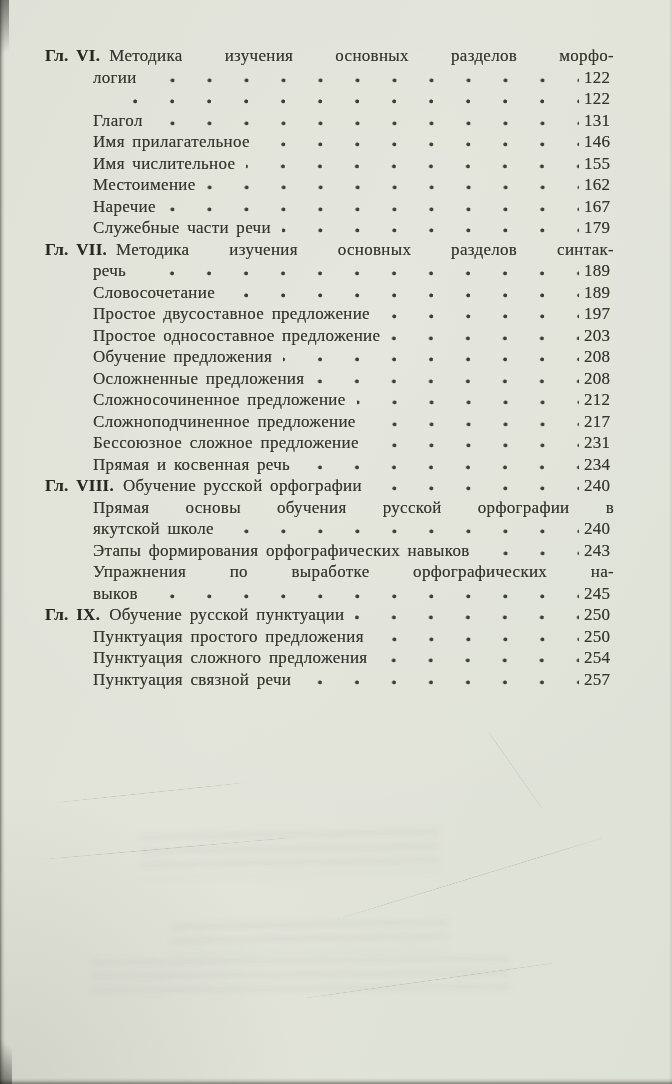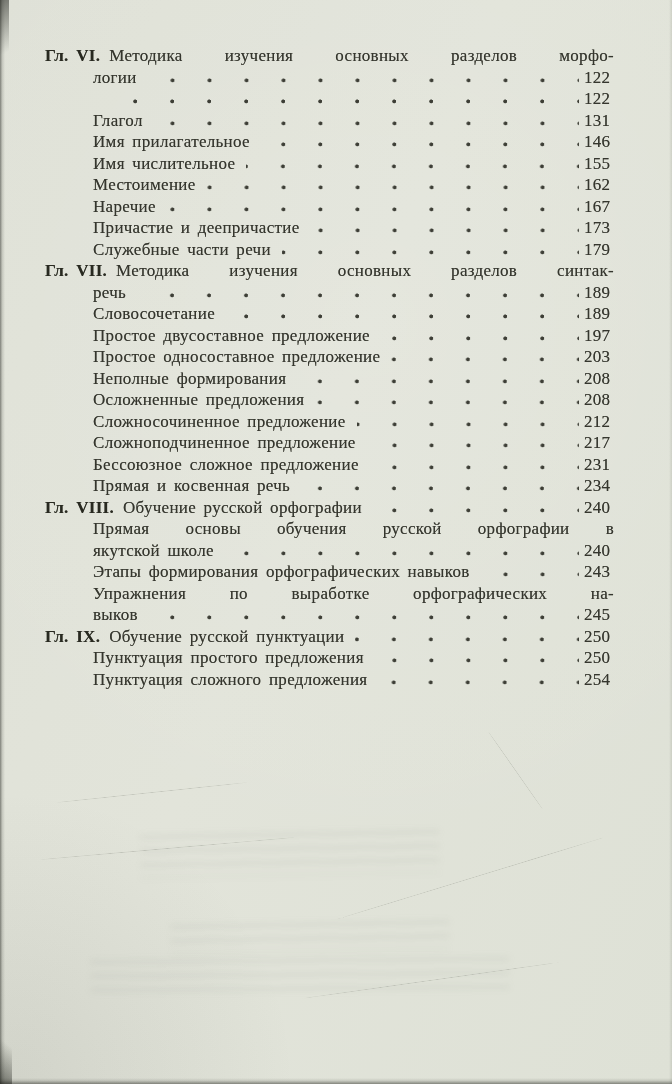--- a/index.html
+++ b/index.html
@@ -94,25 +94,20 @@
       <span class="title">Местоимение</span>
       <span class="leader"></span>
       <span class="page-num">162</span>
     </div>
     <div class="r ind">
       <span class="title">Наречие</span>
       <span class="leader"></span>
       <span class="page-num">167</span>
     </div>
     <div class="r ind">
-      <span class="title">Причастие и деепричастие</span>
-      <span class="leader"></span>
-      <span class="page-num">173</span>
-    </div>
-    <div class="r ind">
       <span class="title">Служебные части речи</span>
       <span class="leader"></span>
       <span class="page-num">179</span>
     </div>
 
     <div class="r">
       <span class="label">Гл. VII.</span>
       <span class="jtext">Методика изучения основных разделов синтак-</span>
     </div>
     <div class="r ind">
@@ -129,21 +124,21 @@
       <span class="title">Простое двусоставное предложение</span>
       <span class="leader"></span>
       <span class="page-num">197</span>
     </div>
     <div class="r ind">
       <span class="title">Простое односоставное предложение</span>
       <span class="leader"></span>
       <span class="page-num">203</span>
     </div>
     <div class="r ind">
-      <span class="title">Неполные формирования</span>
+      <span class="title">Обучение предложения</span>
       <span class="leader"></span>
       <span class="page-num">208</span>
     </div>
     <div class="r ind">
       <span class="title">Осложненные предложения</span>
       <span class="leader"></span>
       <span class="page-num">208</span>
     </div>
     <div class="r ind">
       <span class="title">Сложносочиненное предложение</span>
@@ -202,20 +197,25 @@
     </div>
     <div class="r ind">
       <span class="title">Пунктуация простого предложения</span>
       <span class="leader"></span>
       <span class="page-num">250</span>
     </div>
     <div class="r ind">
       <span class="title">Пунктуация сложного предложения</span>
       <span class="leader"></span>
       <span class="page-num">254</span>
+    </div>
+    <div class="r ind">
+      <span class="title">Пунктуация связной речи</span>
+      <span class="leader"></span>
+      <span class="page-num">257</span>
     </div>
 
   </div>
 
   <div class="scratch s1"></div>
   <div class="scratch s2"></div>
   <div class="scratch s3"></div>
   <div class="scratch s4"></div>
   <div class="scratch s5"></div>
   <div class="ghost g1"></div>

